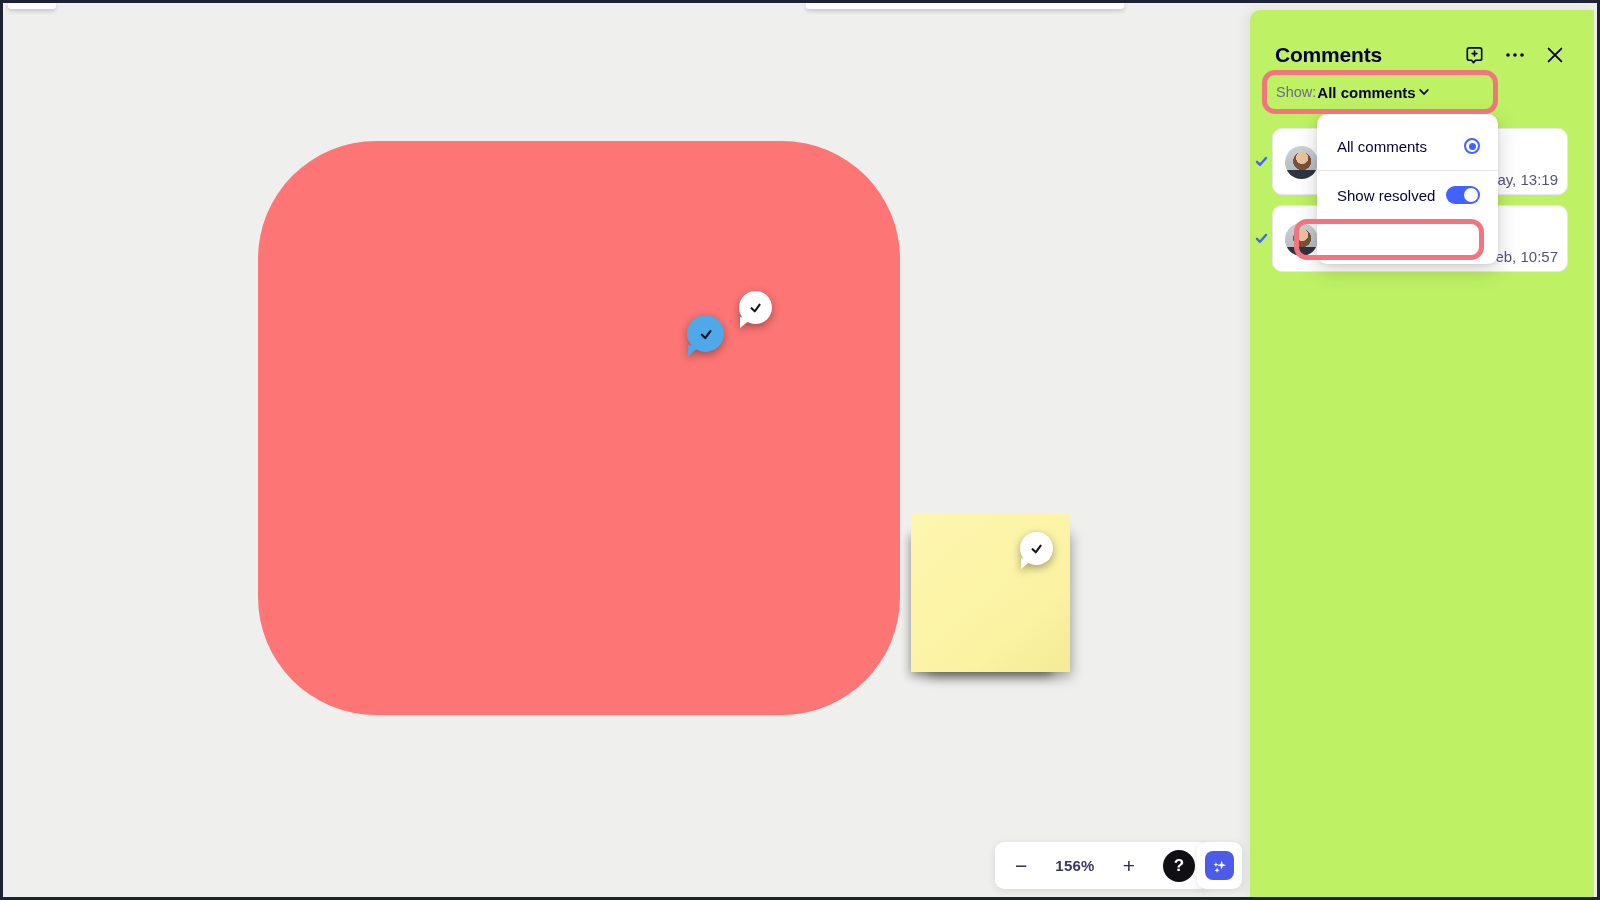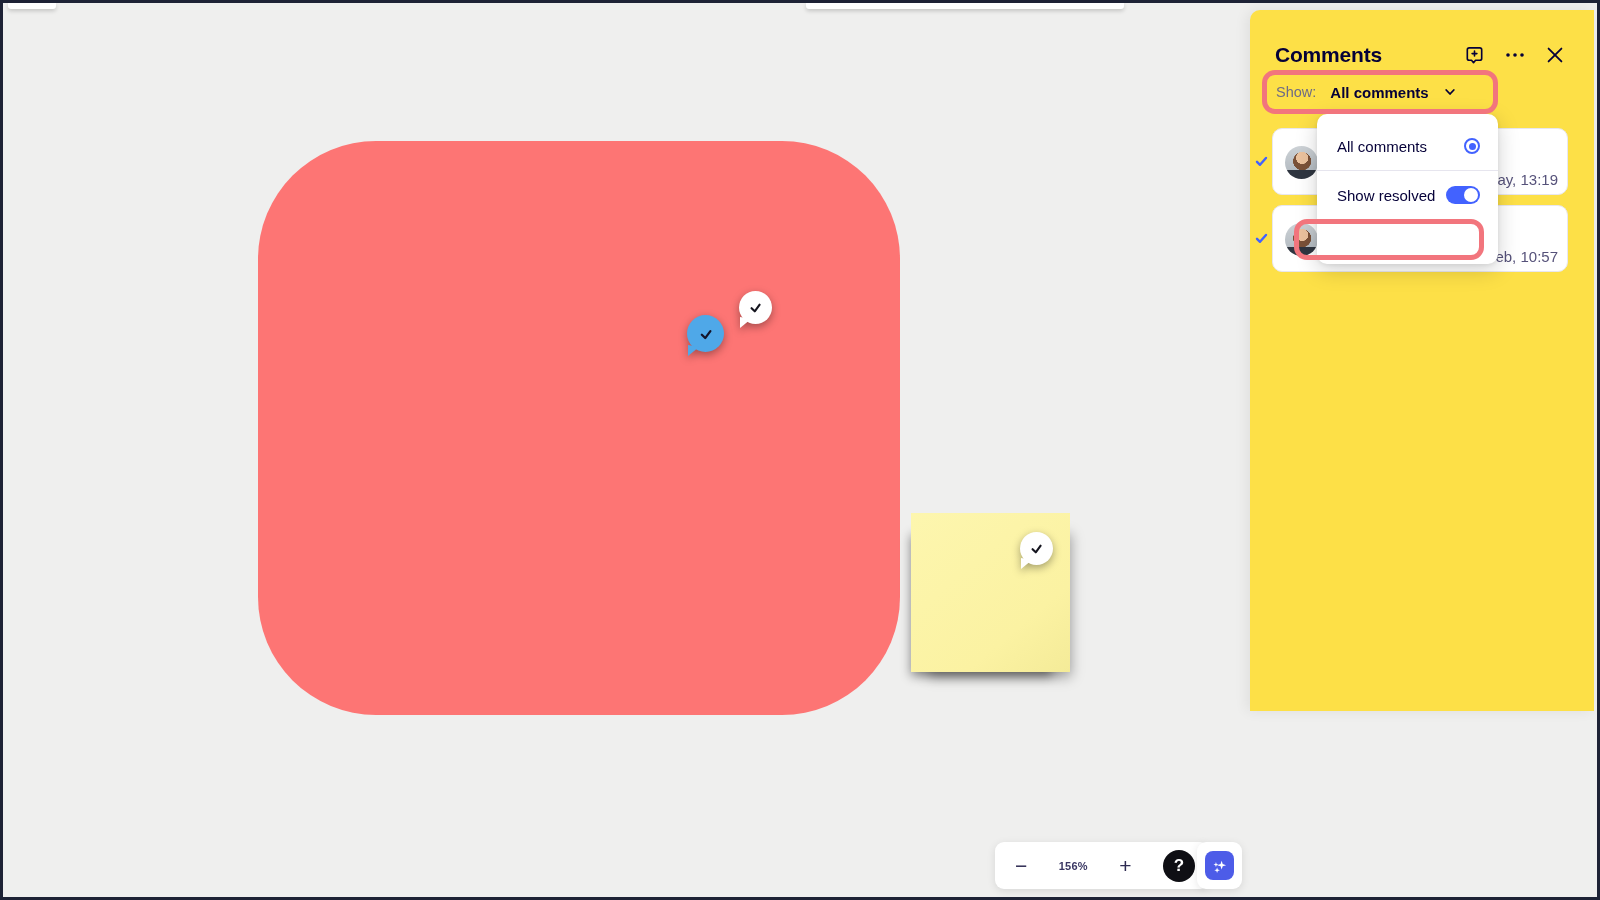--- a/index.html
+++ b/index.html
@@ -18,33 +18,33 @@
   
   .bubble{position:absolute;border-radius:50%;display:flex;align-items:center;justify-content:center;filter:drop-shadow(0 3px 4px rgba(0,0,0,0.35));}
   .bubble::before{content:"";position:absolute;left:1px;bottom:-4px;width:11px;height:11px;background:inherit;clip-path:polygon(0 100%,0 0,100% 18%);}
   .bubble.white{background:#ffffff;width:33px;height:33px;}
   .bubble.blue{background:var(--bubble-blue,#4FA8E8);width:37px;height:37px;}
   .bubble svg{position:relative;z-index:1;}
 
   
   .zoom-toolbar{position:absolute;left:992px;top:839px;width:214px;height:47px;background:#fff;border-radius:9px;box-shadow:0 2px 8px rgba(0,0,0,0.10);display:flex;align-items:center;justify-content:space-between;padding:0 14px;box-sizing:border-box;}
   .zoom-btn{background:none;border:none;font-size:21px;line-height:1;color:#2E2B52;cursor:pointer;padding:2px 6px;font-family:inherit;}
-  .zoom-level{font-size:11px;font-weight:700;color:#3A3763;letter-spacing:0.2px;}
+  .zoom-level{font-size:15px;font-weight:700;color:#3A3763;letter-spacing:0.2px;}
   .help-btn{width:32px;height:32px;border-radius:50%;background:#0F0F14;color:#fff;border:none;font-size:17px;font-weight:700;display:flex;align-items:center;justify-content:center;cursor:pointer;font-family:inherit;}
   .ai-card{position:absolute;left:1194px;top:839px;width:45px;height:47px;background:#fff;border-radius:9px;box-shadow:0 2px 8px rgba(0,0,0,0.10);display:flex;align-items:center;justify-content:center;}
   .ai-btn{width:29px;height:29px;border-radius:8px;background:var(--ai-button-blue,#4D5CE8);border:none;display:flex;align-items:center;justify-content:center;cursor:pointer;}
 
   
-  .panel{position:absolute;left:1247px;top:7px;width:344px;height:701px;background:#fde047;border-radius:10px 0 0 0;box-shadow:-3px 0 14px rgba(0,0,0,0.07);}
+  .panel{position:absolute;left:1247px;top:7px;width:344px;height:887px;background:#bef264;border-radius:10px 0 0 0;box-shadow:-3px 0 14px rgba(0,0,0,0.07);}
   .panel-header{position:absolute;left:25px;top:30px;right:28px;height:30px;display:flex;align-items:center;}
   .panel-title{font-size:21px;font-weight:700;color:var(--text-dark,#050038);letter-spacing:-0.2px;flex:1;}
   .header-icons{display:flex;align-items:center;gap:17px;}
   .icon-btn{background:none;border:none;padding:0;cursor:pointer;display:flex;align-items:center;justify-content:center;}
 
-  .show-field{position:absolute;left:12px;top:60px;width:236px;height:44px;box-sizing:border-box;display:flex;align-items:center;padding-left:14px;gap:14px;cursor:pointer;}
+  .show-field{position:absolute;left:12px;top:60px;width:236px;height:44px;box-sizing:border-box;display:flex;align-items:center;padding-left:14px;gap:1px;cursor:pointer;}
   .show-label{font-size:14.5px;color:#6E6B86;}
   .show-value{font-size:15px;font-weight:600;color:var(--text-dark,#050038);}
 
   .hl{position:absolute;border:5px solid var(--accent-highlight,#F2757D);border-radius:13px;pointer-events:none;box-sizing:border-box;z-index:30;}
   .hl.show-hl{left:12px;top:60px;width:236px;height:44px;}
   .hl.resolved-hl{left:44px;top:209px;width:190px;height:41px;}
 
   .comment-card{position:absolute;left:22px;width:296px;height:67px;background:#fff;border:1px solid #E8E7EF;border-radius:10px;box-sizing:border-box;cursor:pointer;}
   .card-1{top:118px;} .card-2{top:195px;}
   .avatar{position:absolute;left:12px;top:17px;width:33px;height:33px;border-radius:50%;overflow:hidden;

